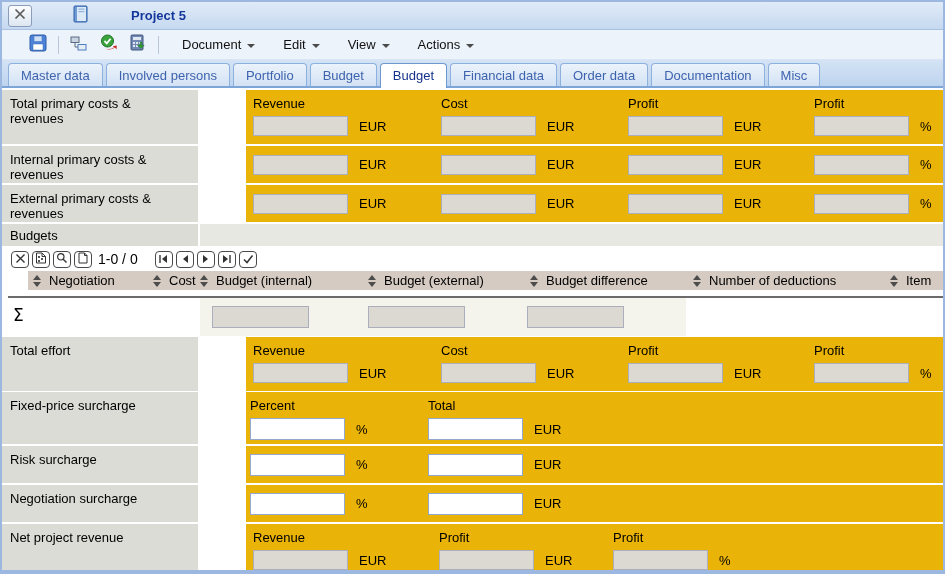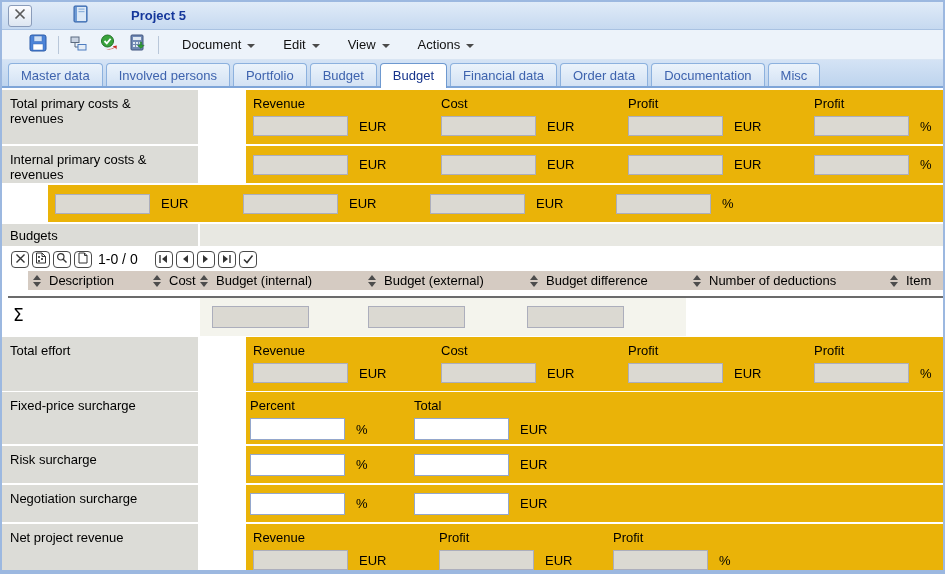--- a/index.html
+++ b/index.html
@@ -48,21 +48,21 @@
   .fcol.noh { top:50%; transform:translateY(-50%); }
   .fline { display:flex; align-items:center; }
   .unit { margin-left:11px; }
 
   .din { width:95px; height:20px; background:#dbd9d2; border:1px solid #acaebc; }
   .ein { width:95px; height:22px; background:#fff; border:1px solid #94a7cc; padding:0 4px;
          font-family:"Liberation Sans",sans-serif; font-size:13px; }
 
   
   .c1{left:7px} .c2{left:195px} .c3{left:382px} .c4{left:568px}
-  .p1{left:4px} .p2{left:168px}
+  .p1{left:4px} .p2{left:182px}
   .n1{left:7px} .n2{left:193px} .n3{left:367px}
 
   .h54{height:54px} .h52{height:52px} .h48{height:48px} .h37{height:37px}
 
   
   .sect-row { display:flex; margin-top:2px; height:22px; }
   .sect-label { width:198px; flex:0 0 198px; background:#dcdcd7; padding:4px 12px 0 8px;
                 border-right:2px solid #fff; }
   .sect-rest { flex:1; background:#e8e8e2; }
 
@@ -252,20 +252,21 @@
         <div class="fcol noh c4">
             <div class="fline">
               <input class="din" value="" style="">
               <span class="unit">%</span>
             </div>
           </div>
       </div>
     </div>
 
     <div class="frow h37">
+      <div class="frow-label">External primary costs &amp; revenues</div>
       <div class="frow-content">
         <div class="fcol noh c1">
             <div class="fline">
               <input class="din" value="" style="">
               <span class="unit">EUR</span>
             </div>
           </div>
         <div class="fcol noh c2">
             <div class="fline">
               <input class="din" value="" style="">
@@ -348,21 +349,21 @@
             </svg></span>
         </span>
     </div>
 
     <div class="tbl-header">
       <span class="th" style="left:5px">
           <span class="sort">
             <i class="up"></i>
             <i class="dn"></i>
           </span>
-          <span>Description</span>
+          <span>Negotiation</span>
         </span>
       <span class="th" style="left:125px">
           <span class="sort">
             <i class="up"></i>
             <i class="dn"></i>
           </span>
           <span>Cost</span>
         </span>
       <span class="th" style="left:172px">
           <span class="sort">

